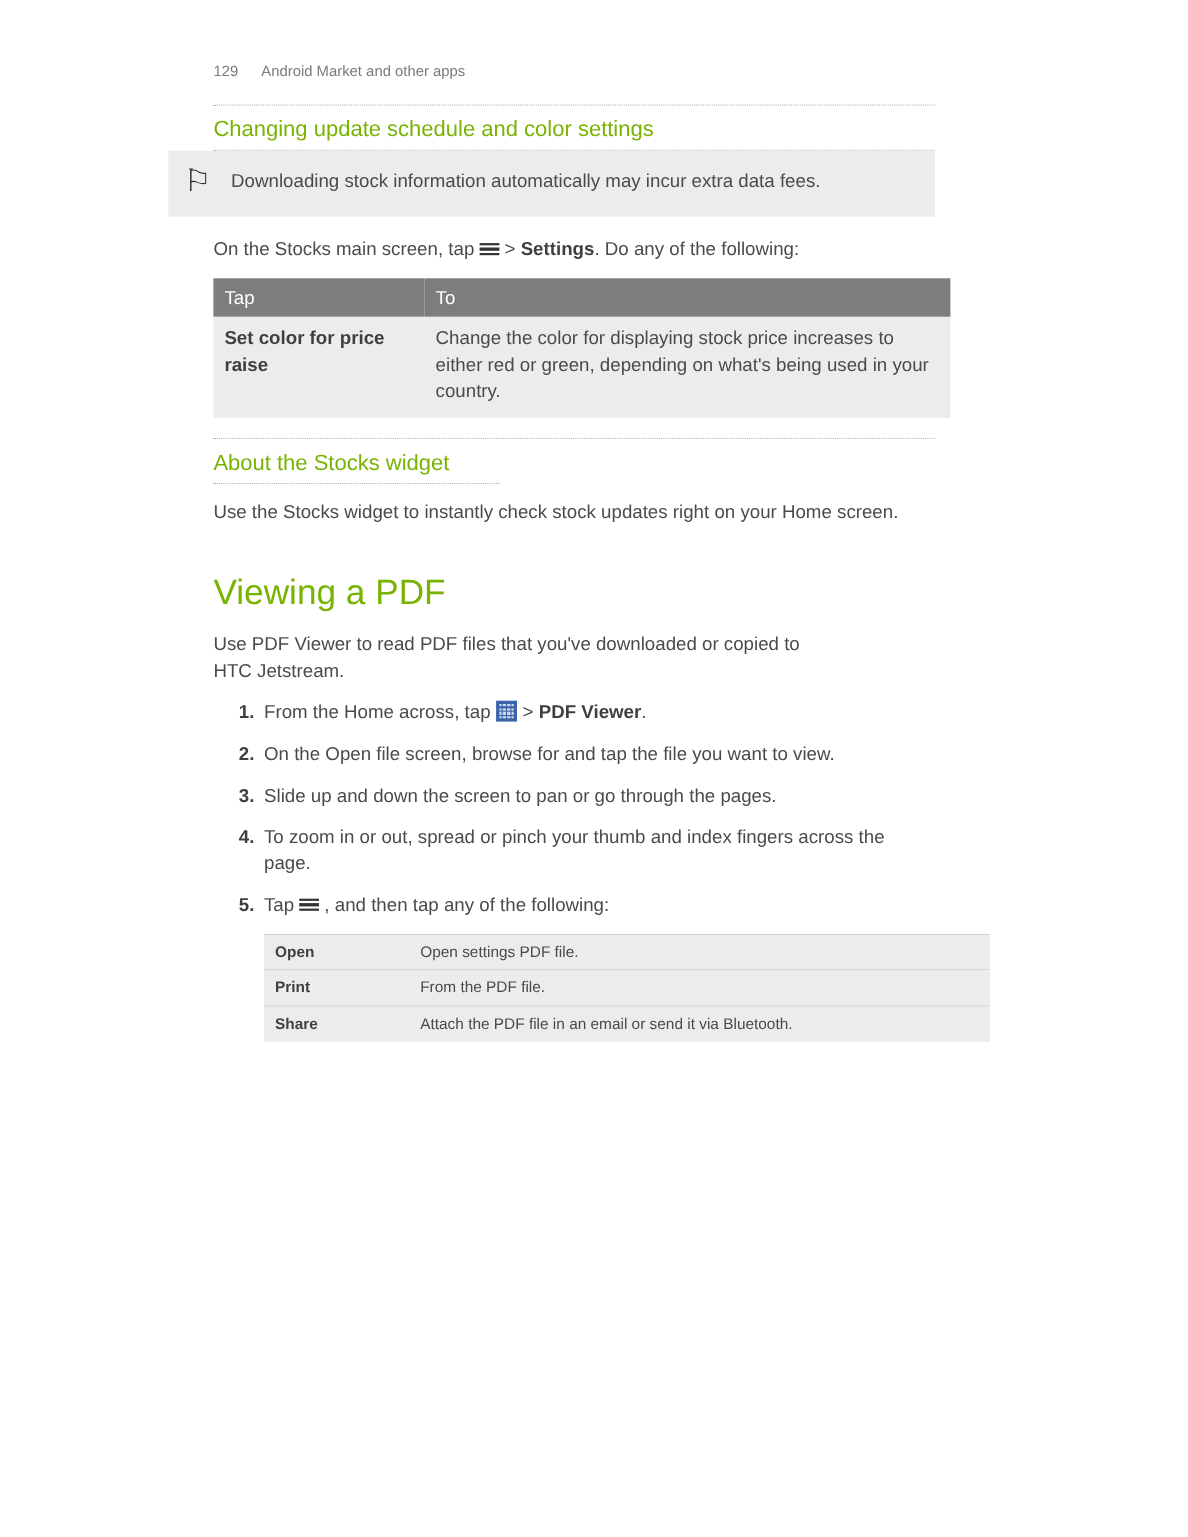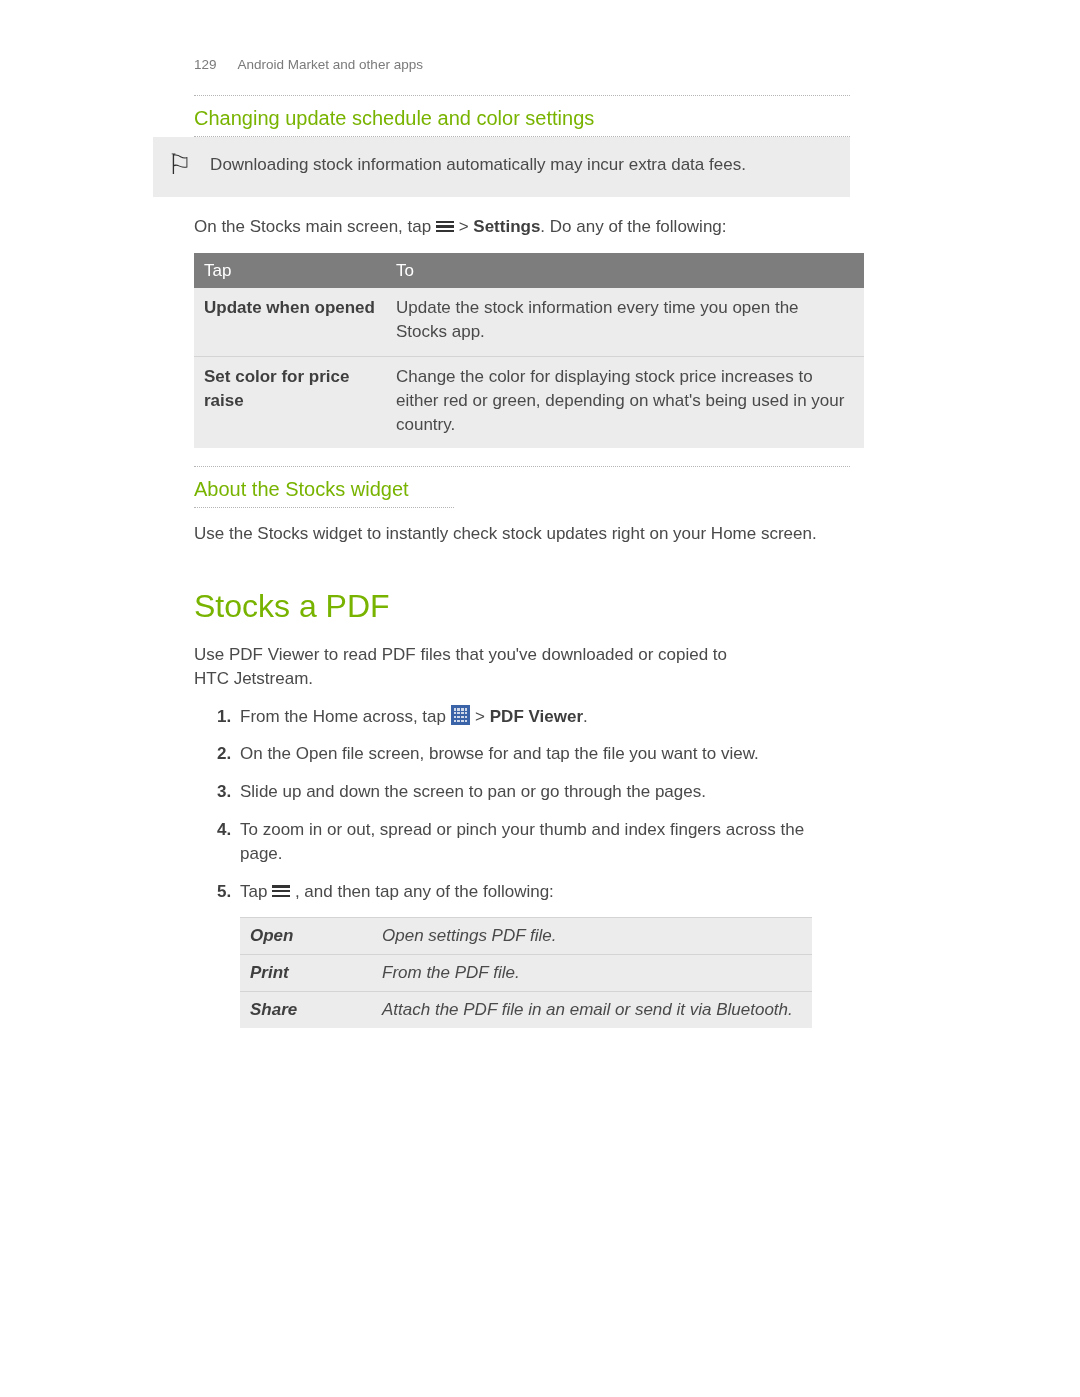--- a/index.html
+++ b/index.html
@@ -140,25 +140,24 @@
   ol.steps li {
     padding-left: 4px;
     margin-bottom: 14px;
     color: #3f3f3f;
   }
   ol.steps li::marker { font-weight: 600; color: #3f3f3f; }
   ol.steps li .body { color: #4a4a4a; font-weight: 400; }
 
   
   .tbl2 {
-    width: 572px;
+    width: 660px;
     border-collapse: collapse;
     margin: 14px 0 0 0;
-    font-size: 17px;
-    font-style: italic;
+    font-size: 14px;
   }
   .tbl2 td {
     background: #ececec;
     padding: 6px 10px;
     vertical-align: top;
     border-bottom: 1px solid #d4d4d4;
     color: #4a4a4a;
   }
   .tbl2 td:first-child { width: 112px; color: #3f3f3f; }
   .tbl2 tr:last-child td { border-bottom: none; }
@@ -196,38 +195,34 @@
 
     <table class="tbl1">
       <thead>
         <tr>
           <th>Tap</th>
           <th>To</th>
         </tr>
       </thead>
       <tbody>
         <tr>
-          <td class="bold">Update when opened</td>
-          <td>Update the stock information every time you open the Stocks app.</td>
-        </tr>
-        <tr>
           <td class="bold">Set color for price raise</td>
           <td>Change the color for displaying stock price increases to either red or green, depending on what's being used in your country.</td>
         </tr>
       </tbody>
     </table>
 
     <div class="about-title-wrap">
       <hr class="dotted-full">
       <div class="section-title-green">About the Stocks widget</div>
       <hr class="dotted-short">
     </div>
     <p class="widget-para">Use the Stocks widget to instantly check stock updates right on your Home screen.</p>
 
-    <h2 class="big-green">Stocks a PDF</h2>
+    <h2 class="big-green">Viewing a PDF</h2>
 
     <p class="para" style="max-width:560px">Use PDF Viewer to read PDF files that you've downloaded or copied to HTC Jetstream.</p>
 
     <ol class="steps">
       <li>
         <span class="body">
           <span>From the Home across, tap </span>
           <span class="icon-apps">
               <i></i>
               <i></i>

